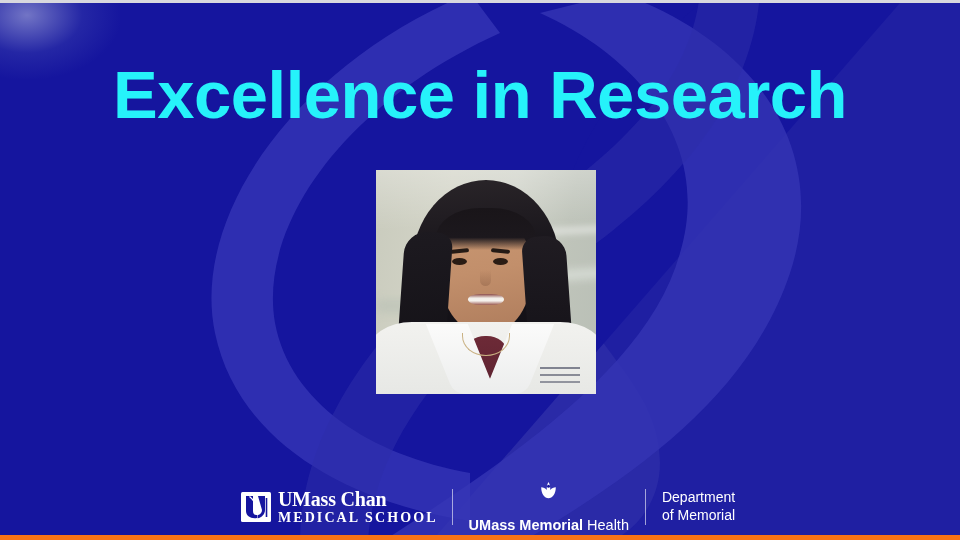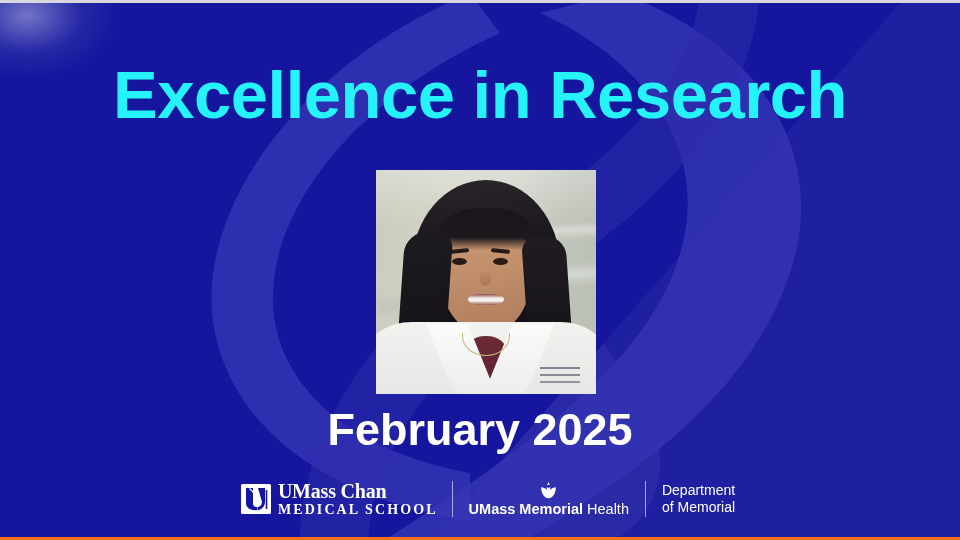--- a/index.html
+++ b/index.html
@@ -11,21 +11,21 @@
   body {
     font-family: "Liberation Sans", sans-serif;
   }
   .slide {
     position: relative;
     width: 960px;
     height: 540px;
     overflow: hidden;
     background: #a16207;
     border-top: 3px solid #d8d8de;
-    border-bottom: 3px solid #f97316;
+    border-bottom: 5px solid #f97316;
     box-sizing: border-box;
   }
   .bg-layer {
     position: absolute;
     inset: 0;
     overflow: hidden;
   }
   .bg-layer svg {
     position: absolute;
     top: 0;
@@ -331,20 +331,21 @@
   .tulip {
     width: 17px;
     height: 18px;
     margin-bottom: 3px;
   }
   .memorial-words {
     font-size: 14.5px;
     color: #ffffff;
     line-height: 1;
     white-space: nowrap;
+    margin-top: 16px;
   }
   .memorial-words .strong { font-weight: bold; }
   .memorial-words .light { font-weight: normal; }
   .logo-dept {
     padding-left: 16px;
     color: #ffffff;
     font-size: 14px;
     line-height: 1.25;
     white-space: nowrap;
   }
@@ -387,21 +388,20 @@
     <div class="hair-left"></div>
     <div class="hair-right"></div>
     <div class="coat"></div>
     <div class="blouse"></div>
     <div class="lapel-l"></div>
     <div class="lapel-r"></div>
     <div class="necklace"></div>
     <div class="embroidery"></div>
   </div>
 
-  <div class="date">February 2025</div>
 
   <div class="logo-bar">
 
     <div class="logo-chan">
       <svg class="chan-emblem" viewBox="0 0 30 30">
         <rect x="0" y="0" width="30" height="30" rx="1.5" fill="#ffffff"></rect>
         <path d="M5 4 L12 4 L12 19 C12 22 14 23.5 16 23 L16 26 C10 27 5 24 5 19 Z" fill="#15159E"></path>
         <path d="M8.5 4.5 C13 8 16 14 16.5 21" stroke="#ffffff" stroke-width="1.4" fill="none"></path>
         <path d="M17 4 L24 4 L24 18 C24 22 21 25.5 16.5 26.3 L16.5 23.3 C19.5 22.6 21 20.6 21 18 Z" fill="#15159E"></path>
         <path d="M25.5 6 L25.5 25" stroke="#15159E" stroke-width="1.6"></path>

